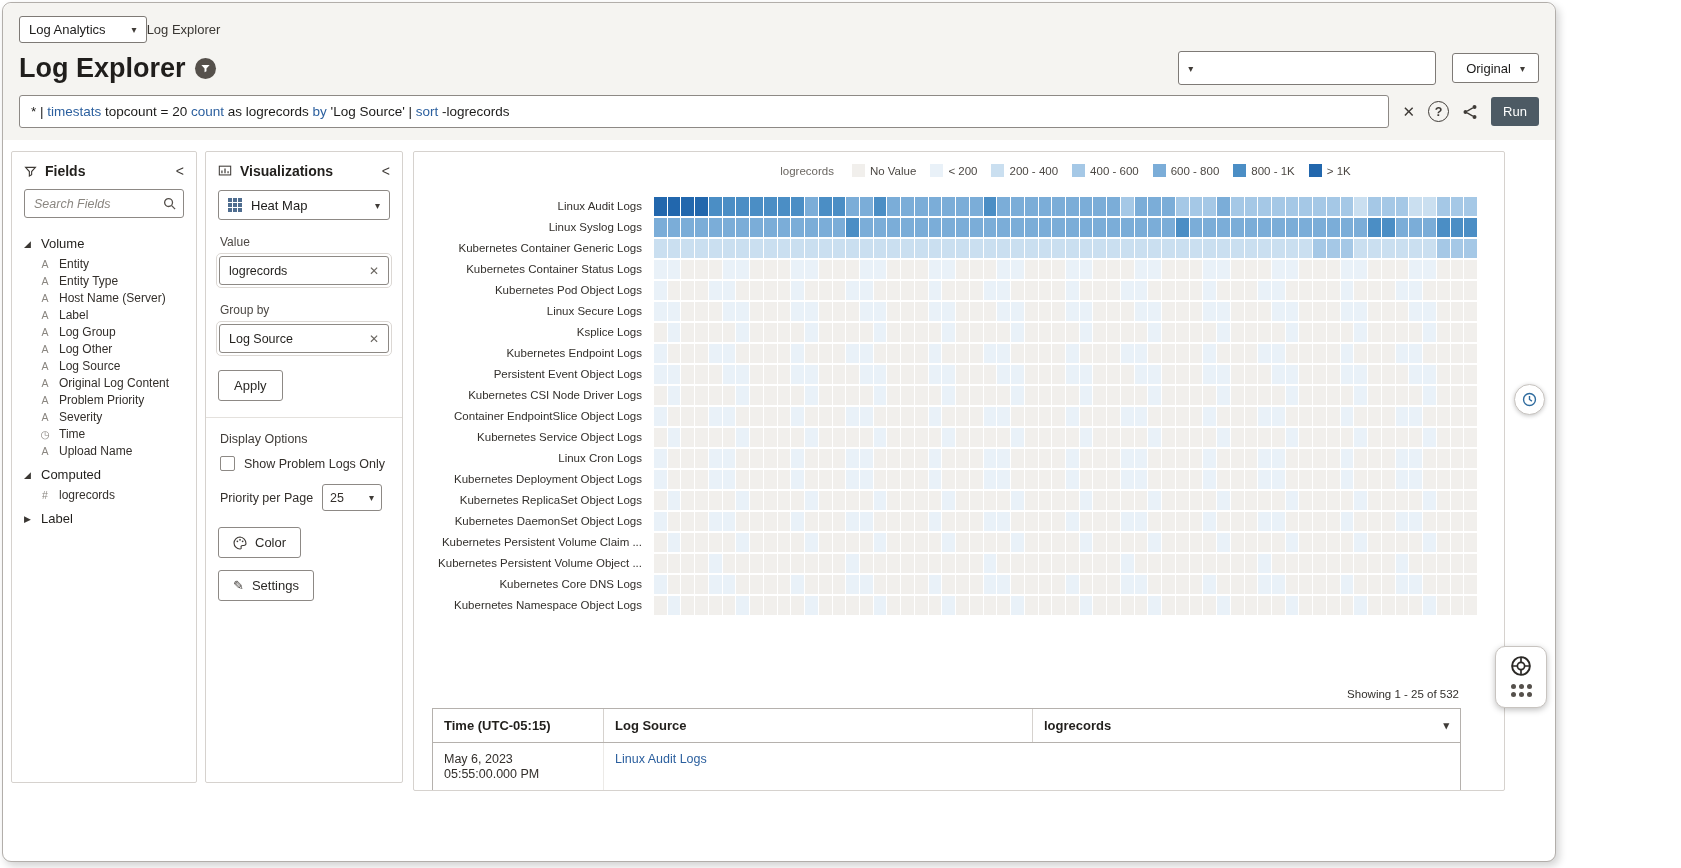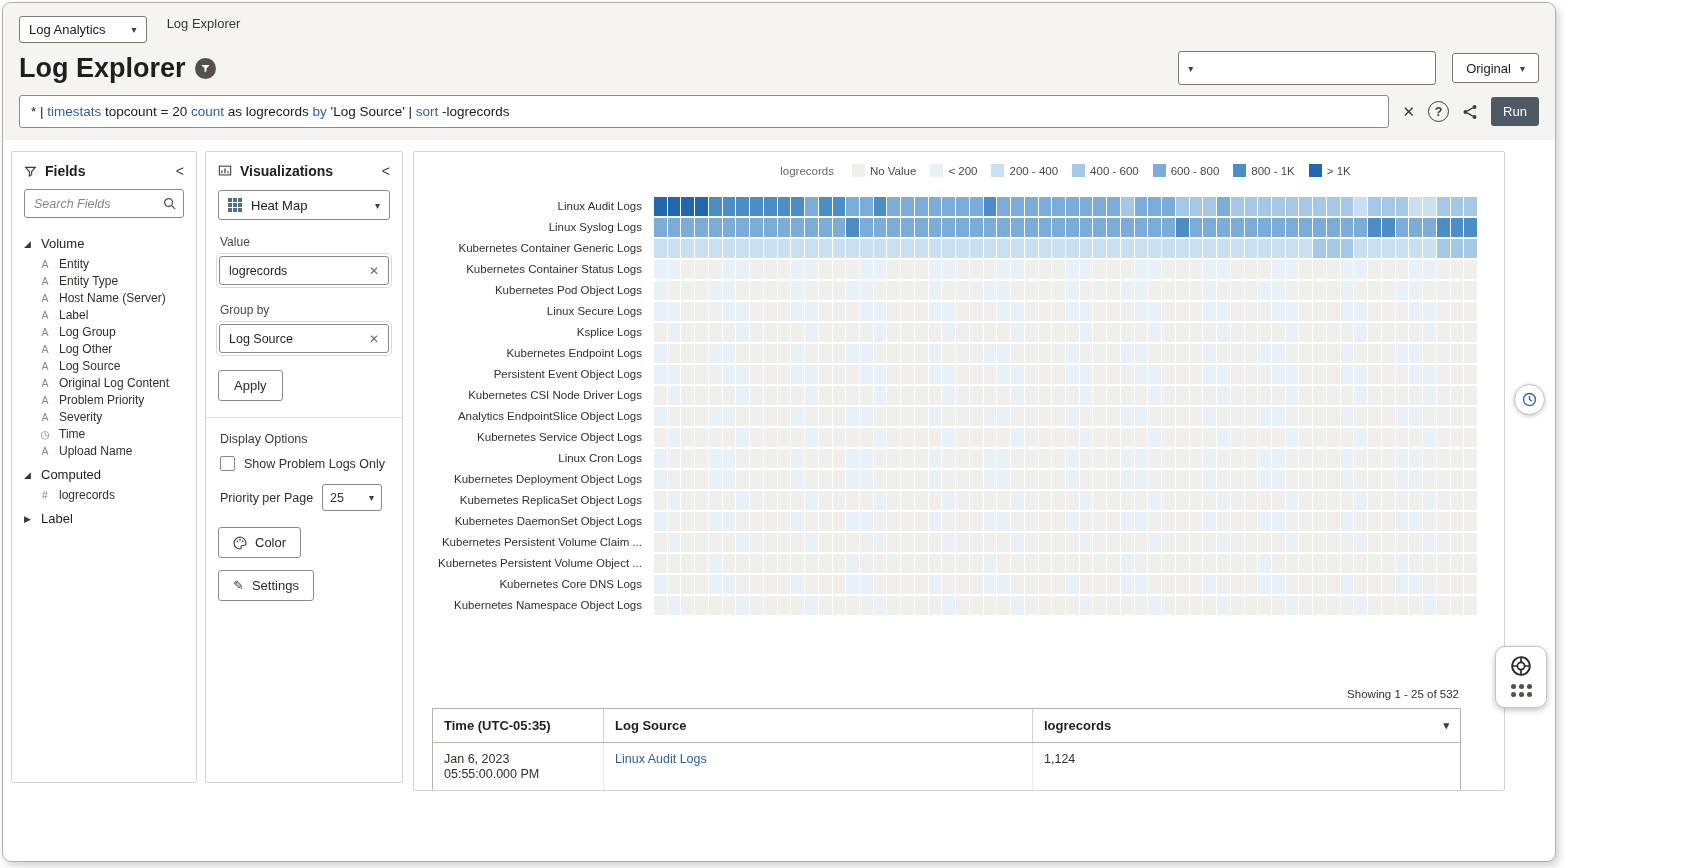--- a/index.html
+++ b/index.html
@@ -4,21 +4,21 @@
 <style>
   * { box-sizing: border-box; margin: 0; padding: 0; }
   html,body { width:1681px; height:868px; background:#fff; overflow:hidden;
               font-family:"Liberation Sans", sans-serif; color:#1c1b1a; }
   .window { position:absolute; left:2px; top:2px; width:1554px; height:860px;
             background:#fff; border:1px solid #b2aeaa; border-radius:9px;
             box-shadow:3px 4px 8px rgba(0,0,0,.18); overflow:hidden; }
 
   
   .header { background:#f5f4f1; padding-bottom:12px; border-radius:9px 9px 0 0; }
-  .topbar { display:flex; gap:20px; padding:13px 16px 2px; }
+  .topbar { display:flex; align-items:center; padding:13px 16px 2px; }
   .app-select { background:#fff; border:1px solid #7e7a76; border-radius:3px; height:27px;
                 display:flex; align-items:center; gap:26px; padding:0 9px; font-size:13px; cursor:pointer; }
   .chev { font-size:10px; color:#3f3b37; }
   .breadcrumb { font-size:13px; color:#3a3733; }
   .title-row { display:flex; align-items:center; padding:6px 16px 0; }
   .page-title { font-size:27px; font-weight:bold; color:#201e1c; }
   .filter-badge { width:21px; height:21px; border-radius:50%; background:#55504b; margin-left:9px;
                   display:flex; align-items:center; justify-content:center; }
   .title-right { margin-left:auto; display:flex; align-items:center; gap:16px; }
   .time-select { width:258px; height:34px; background:#fff; border:1px solid #7e7a76; border-radius:3px;
@@ -1022,21 +1022,21 @@
             <div class="hm-cell" style="background: rgb(241, 239, 236);"></div>
             <div class="hm-cell" style="background: rgb(241, 239, 236);"></div>
             <div class="hm-cell" style="background: rgb(241, 239, 236);"></div>
             <div class="hm-cell" style="background: rgb(233, 241, 248);"></div>
             <div class="hm-cell" style="background: rgb(241, 239, 236);"></div>
             <div class="hm-cell" style="background: rgb(241, 239, 236);"></div>
             <div class="hm-cell" style="background: rgb(241, 239, 236);"></div>
           </div>
         </div>
         <div class="hm-row">
-          <div class="hm-label">Analytics EndpointSlice Object Logs</div>
+          <div class="hm-label">Container EndpointSlice Object Logs</div>
           <div class="hm-cells" style="grid-template-columns: repeat(60, 1fr);">
             <div class="hm-cell" style="background: rgb(233, 241, 248);"></div>
             <div class="hm-cell" style="background: rgb(241, 239, 236);"></div>
             <div class="hm-cell" style="background: rgb(241, 239, 236);"></div>
             <div class="hm-cell" style="background: rgb(241, 239, 236);"></div>
             <div class="hm-cell" style="background: rgb(233, 241, 248);"></div>
             <div class="hm-cell" style="background: rgb(233, 241, 248);"></div>
             <div class="hm-cell" style="background: rgb(241, 239, 236);"></div>
             <div class="hm-cell" style="background: rgb(241, 239, 236);"></div>
             <div class="hm-cell" style="background: rgb(241, 239, 236);"></div>
@@ -1678,32 +1678,31 @@
             <div class="hm-cell" style="background: rgb(241, 239, 236);"></div>
           </div>
         </div>
       </div>
 
 
     <div class="showing">Showing 1 - 25 of 532</div>
 
     <div class="results-table">
       <div class="thead" id="table-head">
-          <div class="th">Time (UTC-05:35)</div>
+          <div class="th">Time (UTC-05:15)</div>
           <div class="th">Log Source</div>
           <div class="th">logrecords<span class="sort-chev">▾</span></div>
         </div>
       <div id="table-body">
           <div class="trow">
             <div class="td time-cell">
-              <div>Jan 6, 2023</div>
+              <div>May 6, 2023</div>
               <div>05:55:00.000 PM</div>
             </div>
             <div class="td"><span class="src-link">Linux Audit Logs</span></div>
-            <div class="td">1,124</div>
           </div>
         </div>
     </div>
   </div>
 
   <div class="history-fab">
     <svg width="17" height="17" viewBox="0 0 16 16">
       <circle cx="8" cy="8" r="5.6" fill="none" stroke="#2e6b9e" stroke-width="1.3"></circle>
       <path d="M8 4.8V8l2.3 1.5" fill="none" stroke="#2e6b9e" stroke-width="1.3"></path>
     </svg>

